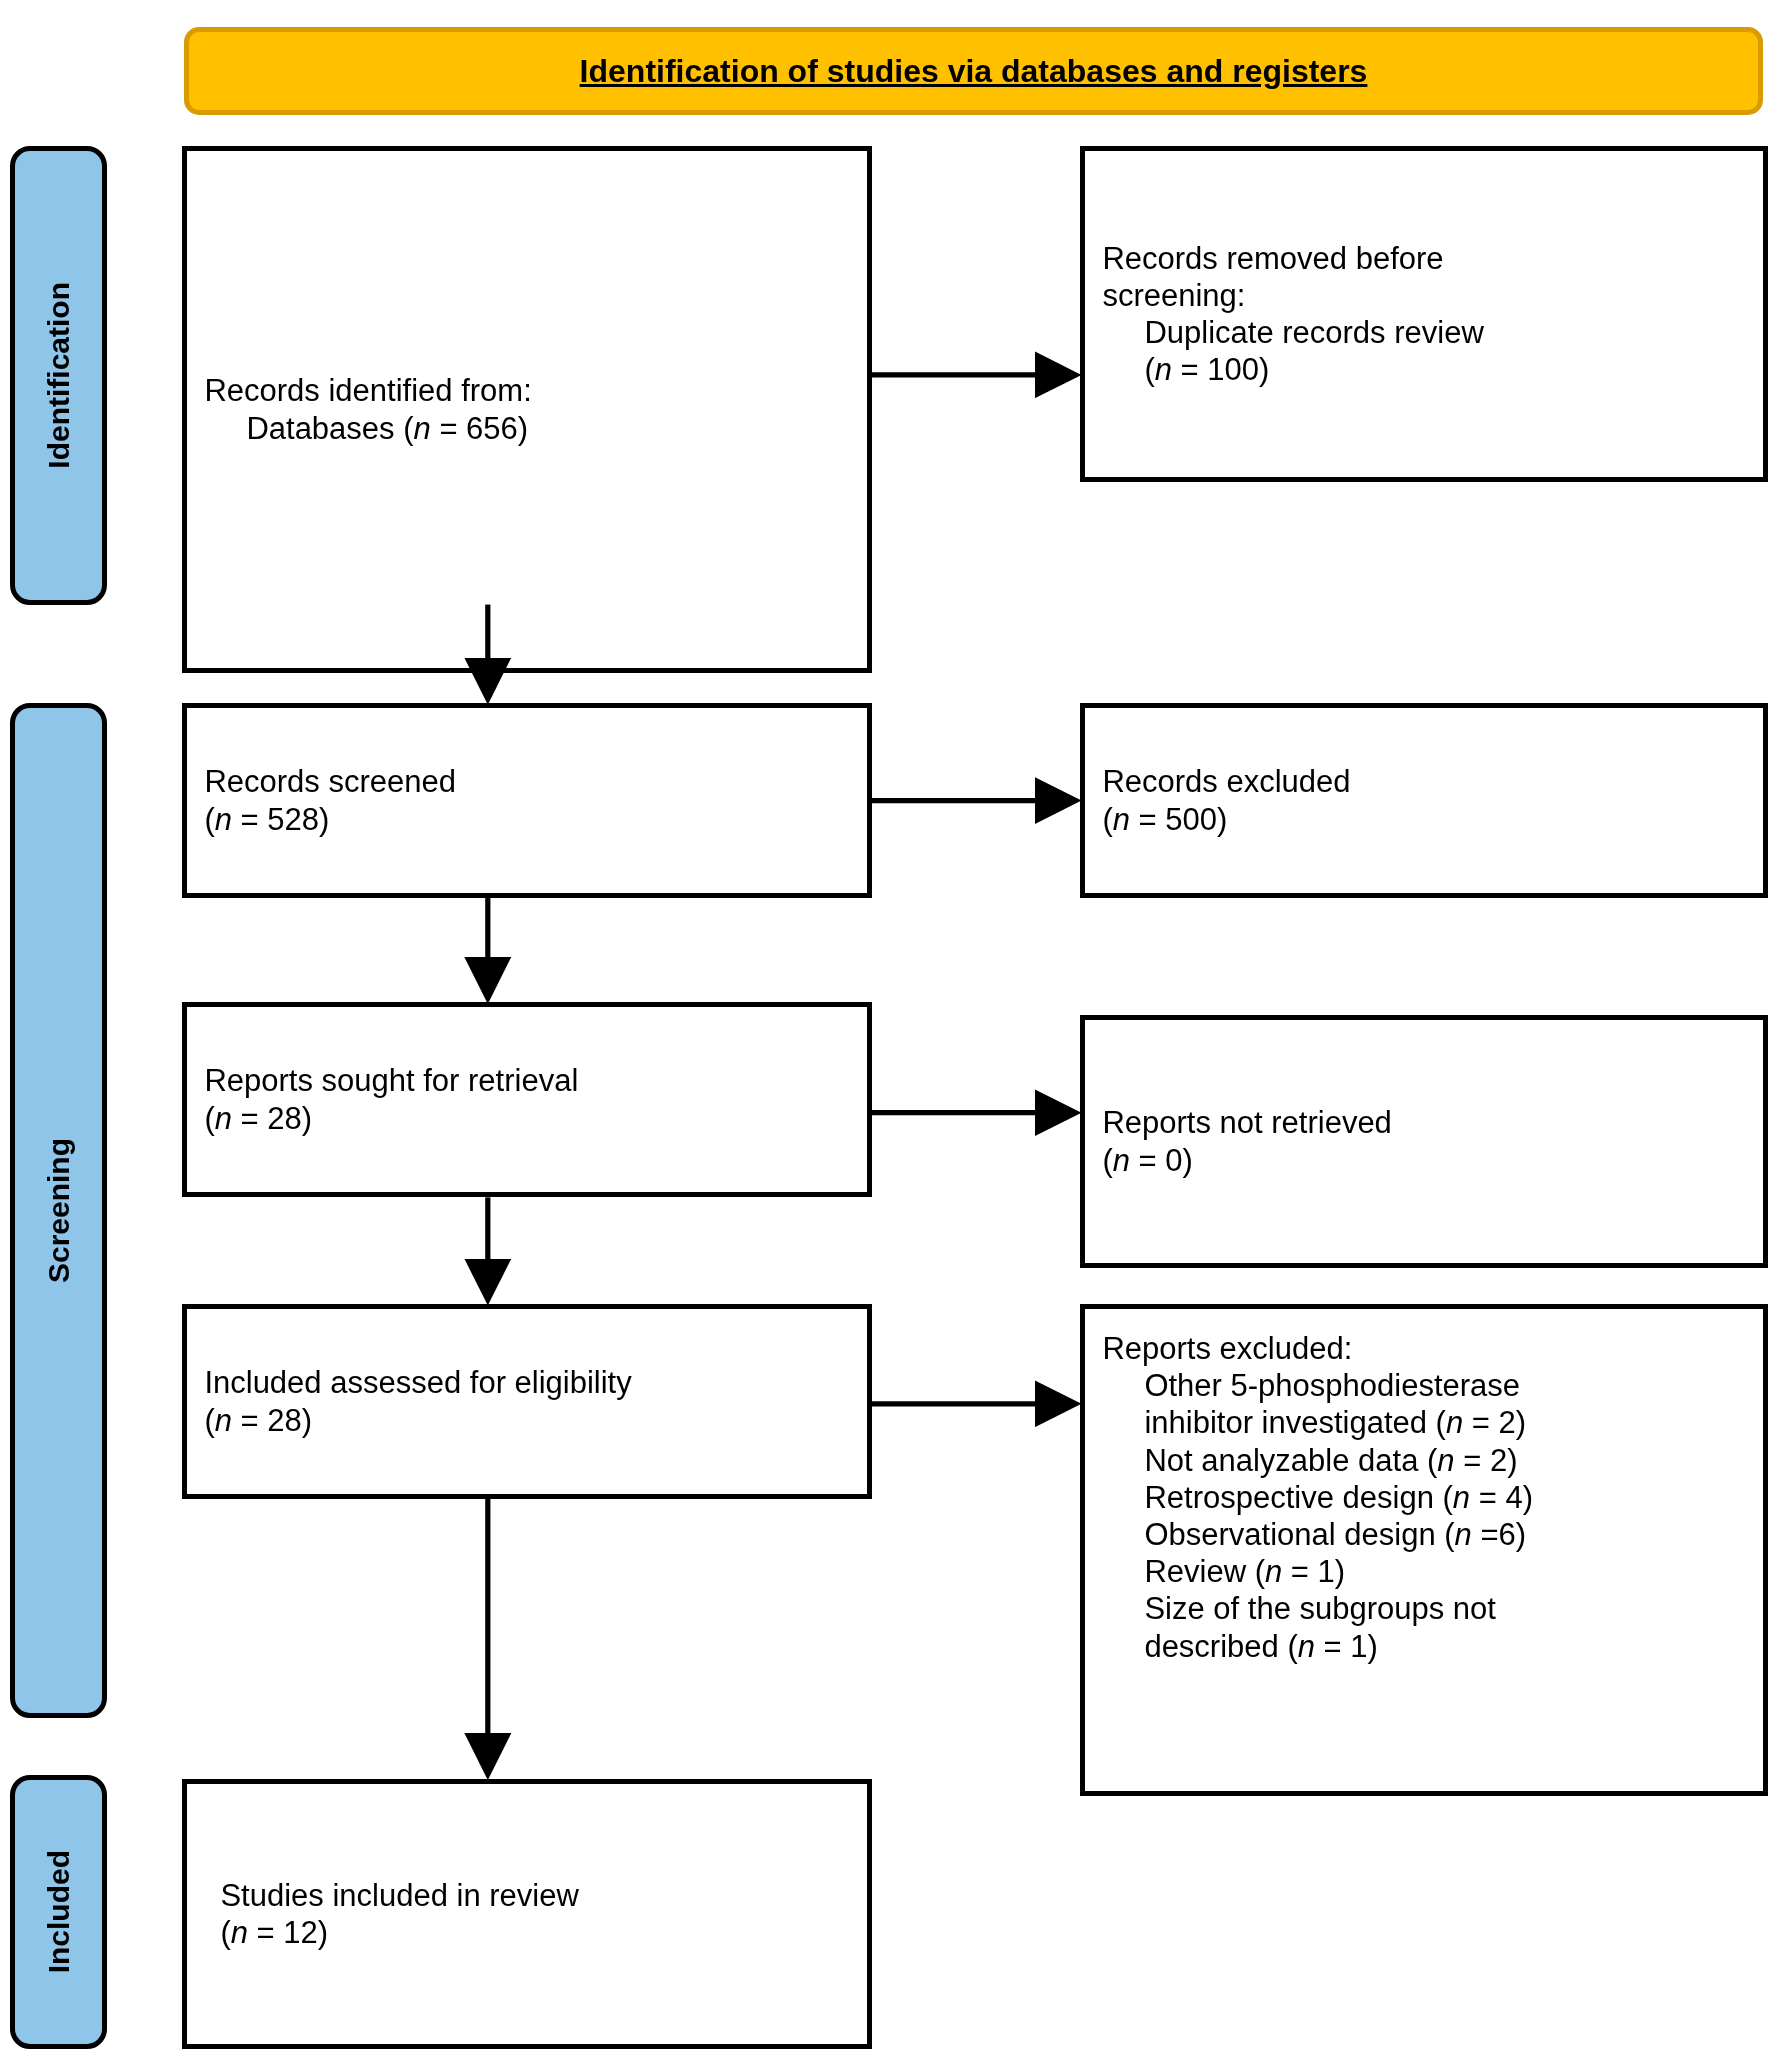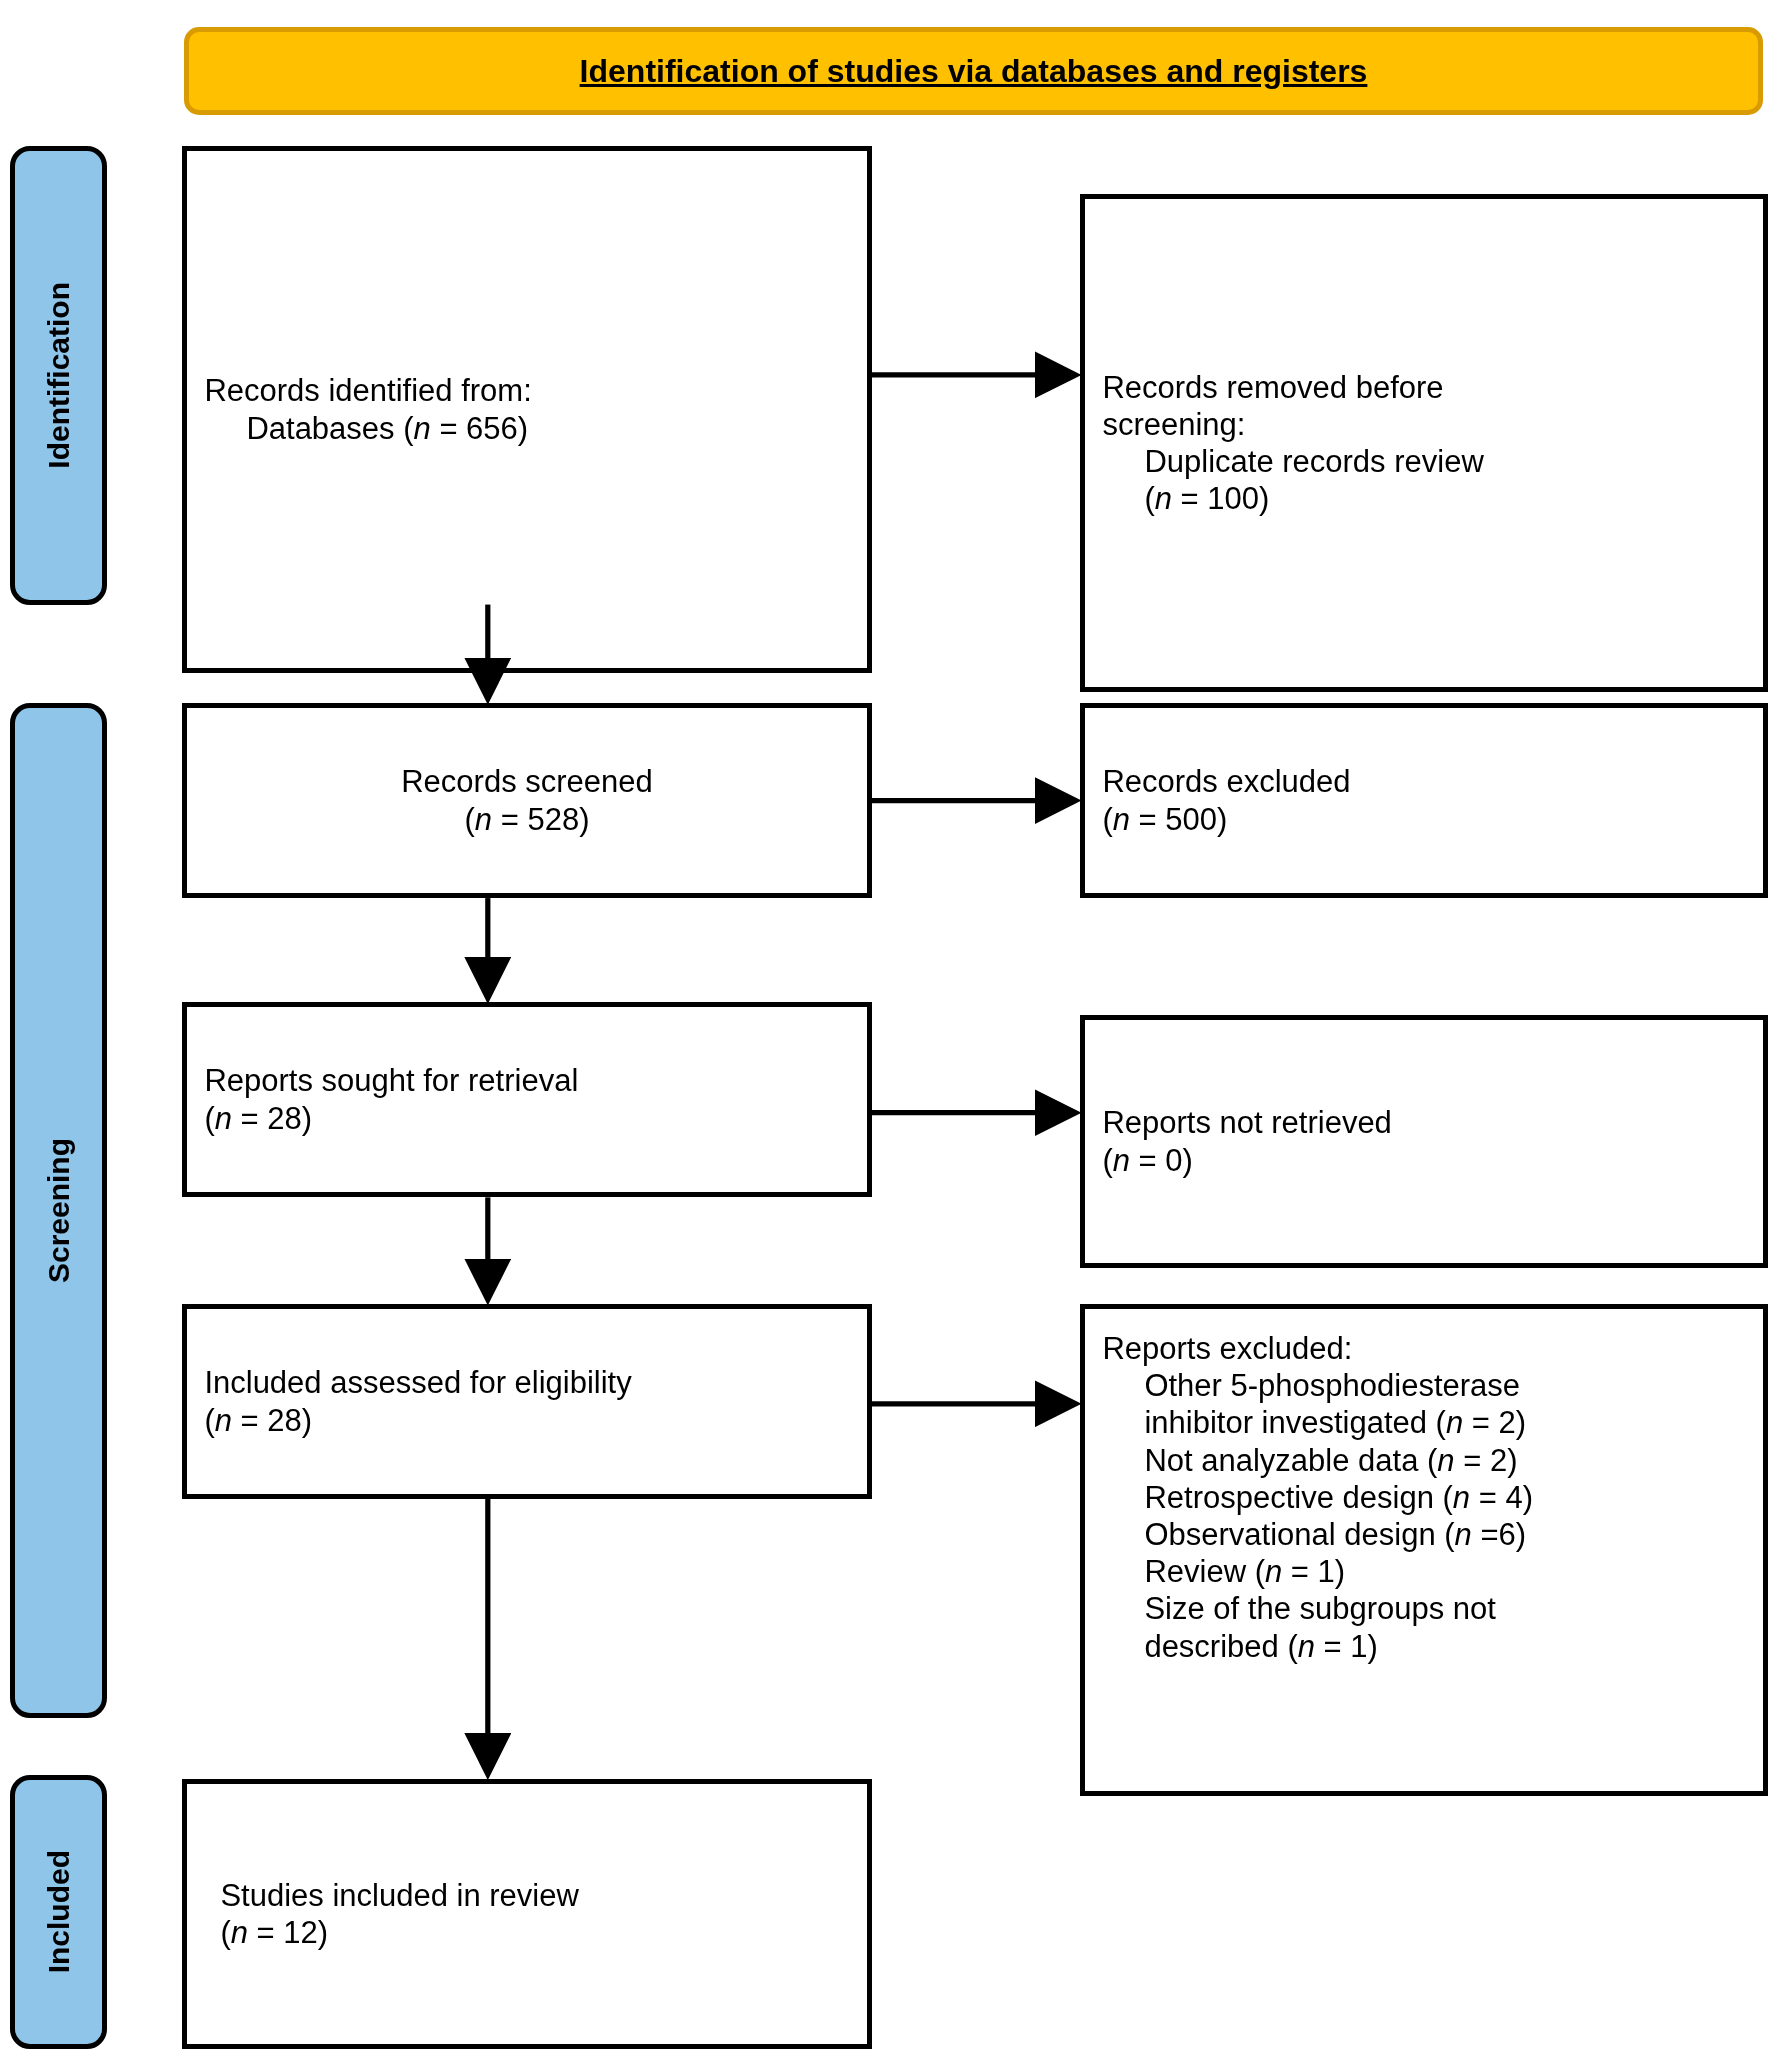--- a/index.html
+++ b/index.html
@@ -103,30 +103,30 @@
     <span class="stage-text">Included</span>
   </div>
 
   <div class="box" style="left:182px; top:146px; width:690px; height:527px;">
     <div class="box-inner">
       <div class="line">Records identified from:</div>
       <div class="line ind1">Databases (<span class="it">n</span> = 656)</div>
     </div>
   </div>
 
-  <div class="box" style="left:1080px; top:146px; width:688px; height:498px;margin-top:48px;">
+  <div class="box" style="left:1080px; top:146px; width:688px; height:336px;">
     <div class="box-inner">
       <div class="line">Records removed before</div>
       <div class="line">screening:</div>
       <div class="line ind1">Duplicate records review</div>
       <div class="line ind1">(<span class="it">n</span> = 100)</div>
     </div>
   </div>
 
-  <div class="box" style="left:182px; top:703px; width:690px; height:195px;text-align:center;">
+  <div class="box" style="left:182px; top:703px; width:690px; height:195px;">
     <div class="box-inner">
       <div class="line">Records screened</div>
       <div class="line">(<span class="it">n</span> = 528)</div>
     </div>
   </div>
 
   <div class="box" style="left:1080px; top:703px; width:688px; height:195px;">
     <div class="box-inner">
       <div class="line">Records excluded</div>
       <div class="line">(<span class="it">n</span> = 500)</div>

